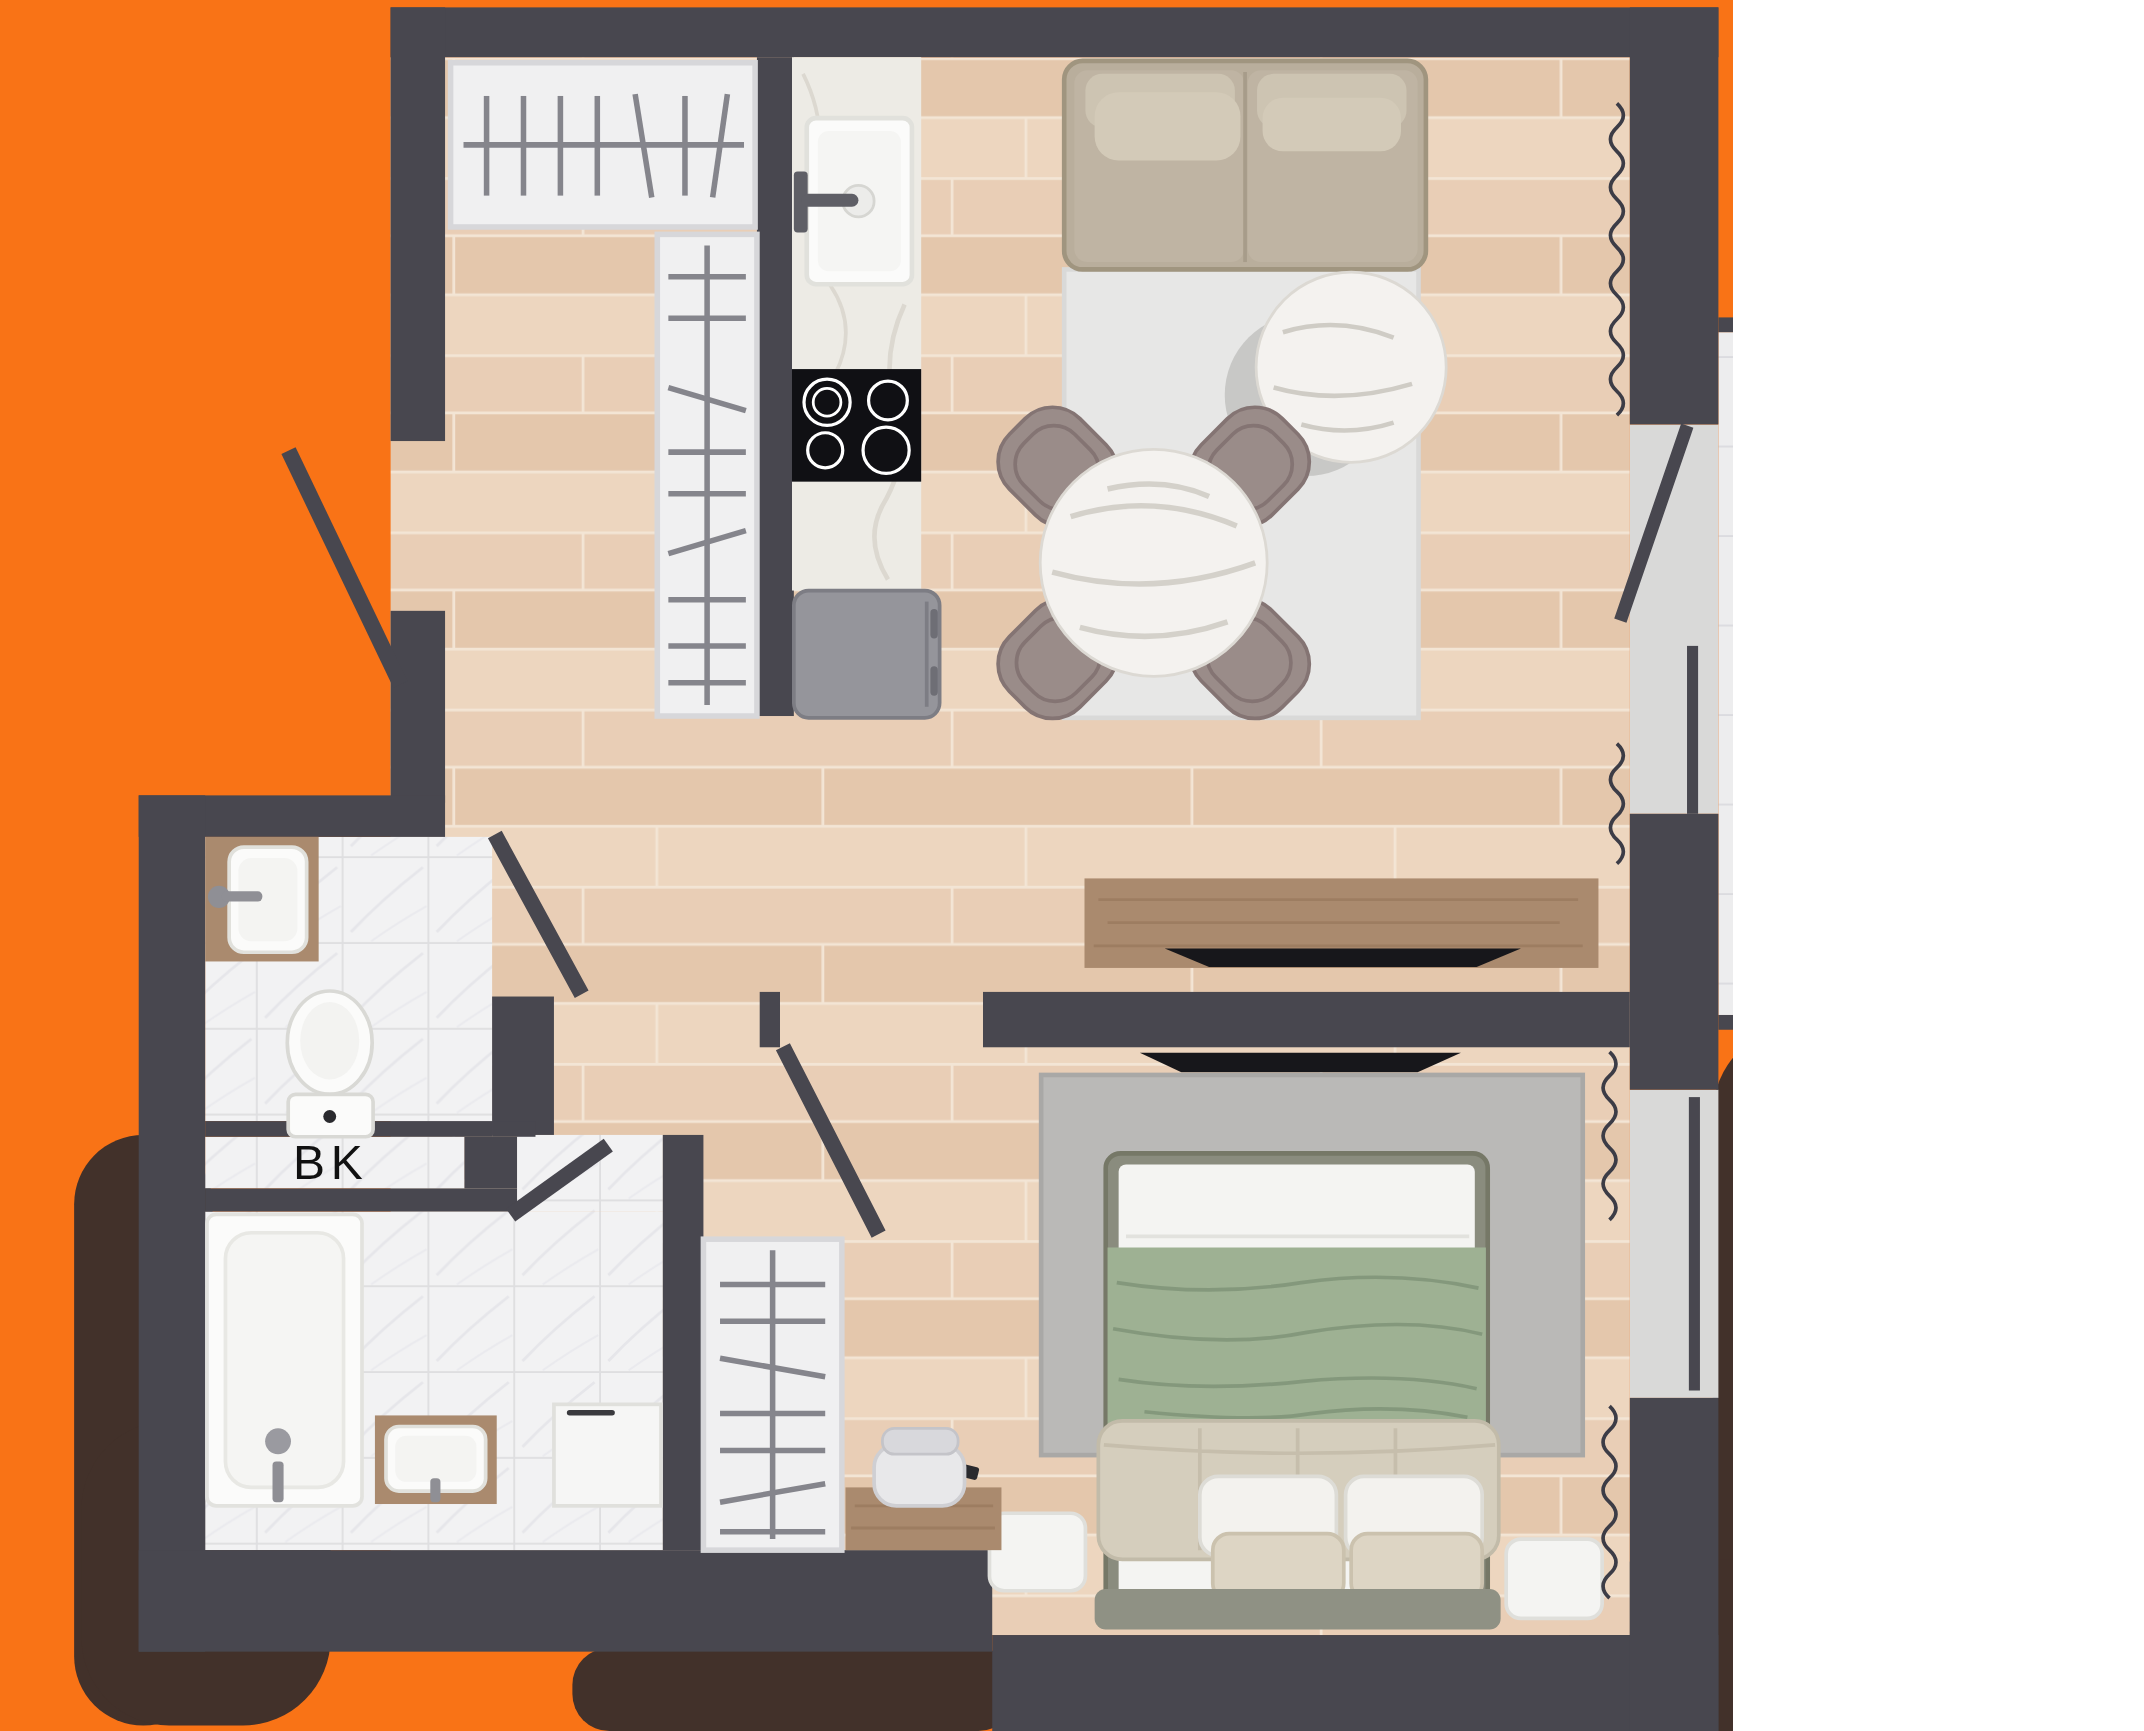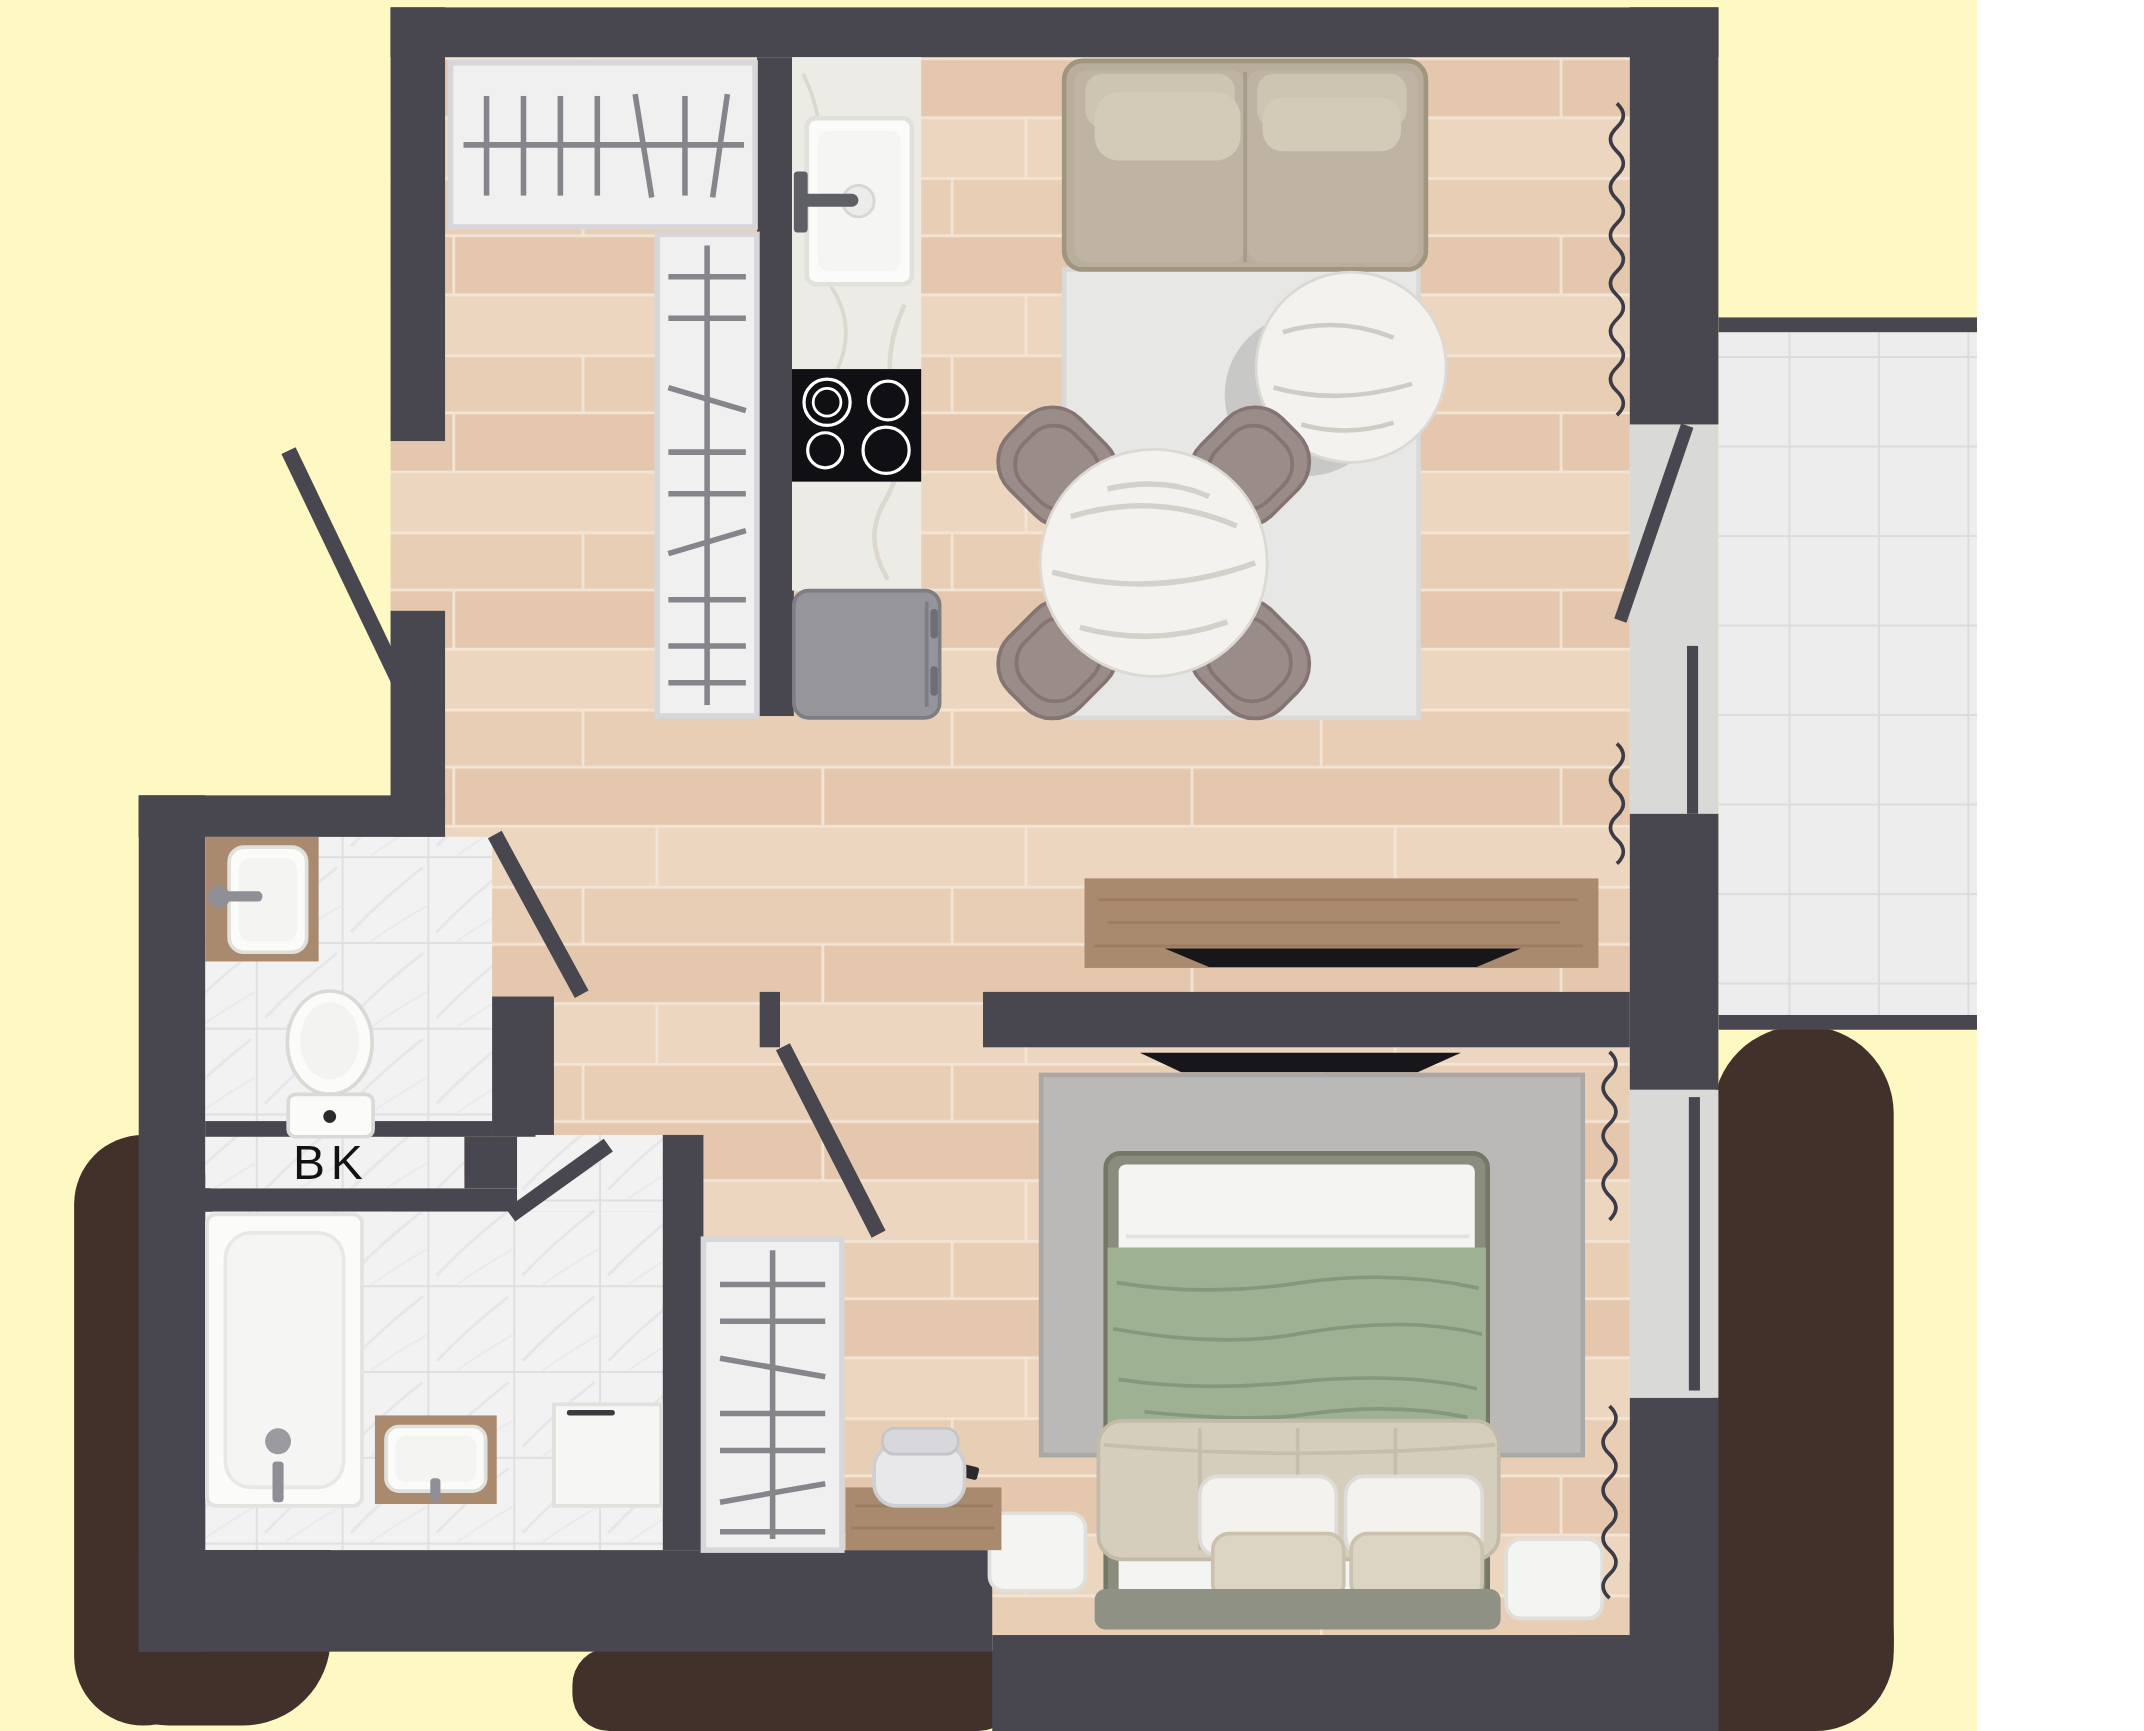--- a/index.html
+++ b/index.html
@@ -1,17 +1,17 @@
 <!DOCTYPE html>
 <html style="font-size:14.8px"><head>
 <meta charset="utf-8">
 <style>
   html,body{margin:0;padding:0;background:#ffffff;}
   body{font-family:"Liberation Sans", sans-serif;}
-  .stage{width:1977px;height:1731px;position:relative;background:#fef9c3;overflow:hidden;}
+  .stage{width:1733px;height:1731px;position:relative;background:#f97316;overflow:hidden;}
   svg{display:block;}
   text.room-label{font-family:"Liberation Sans", sans-serif;font-weight:500;letter-spacing:6px;}
 </style>
 </head>
 <body>
 
 <div class="stage">
 <svg width="2145" height="1731" viewBox="0 0 2324 1876" xmlns="http://www.w3.org/2000/svg">
   <defs>
     <pattern id="wood" width="400" height="192" patternUnits="userSpaceOnUse">

